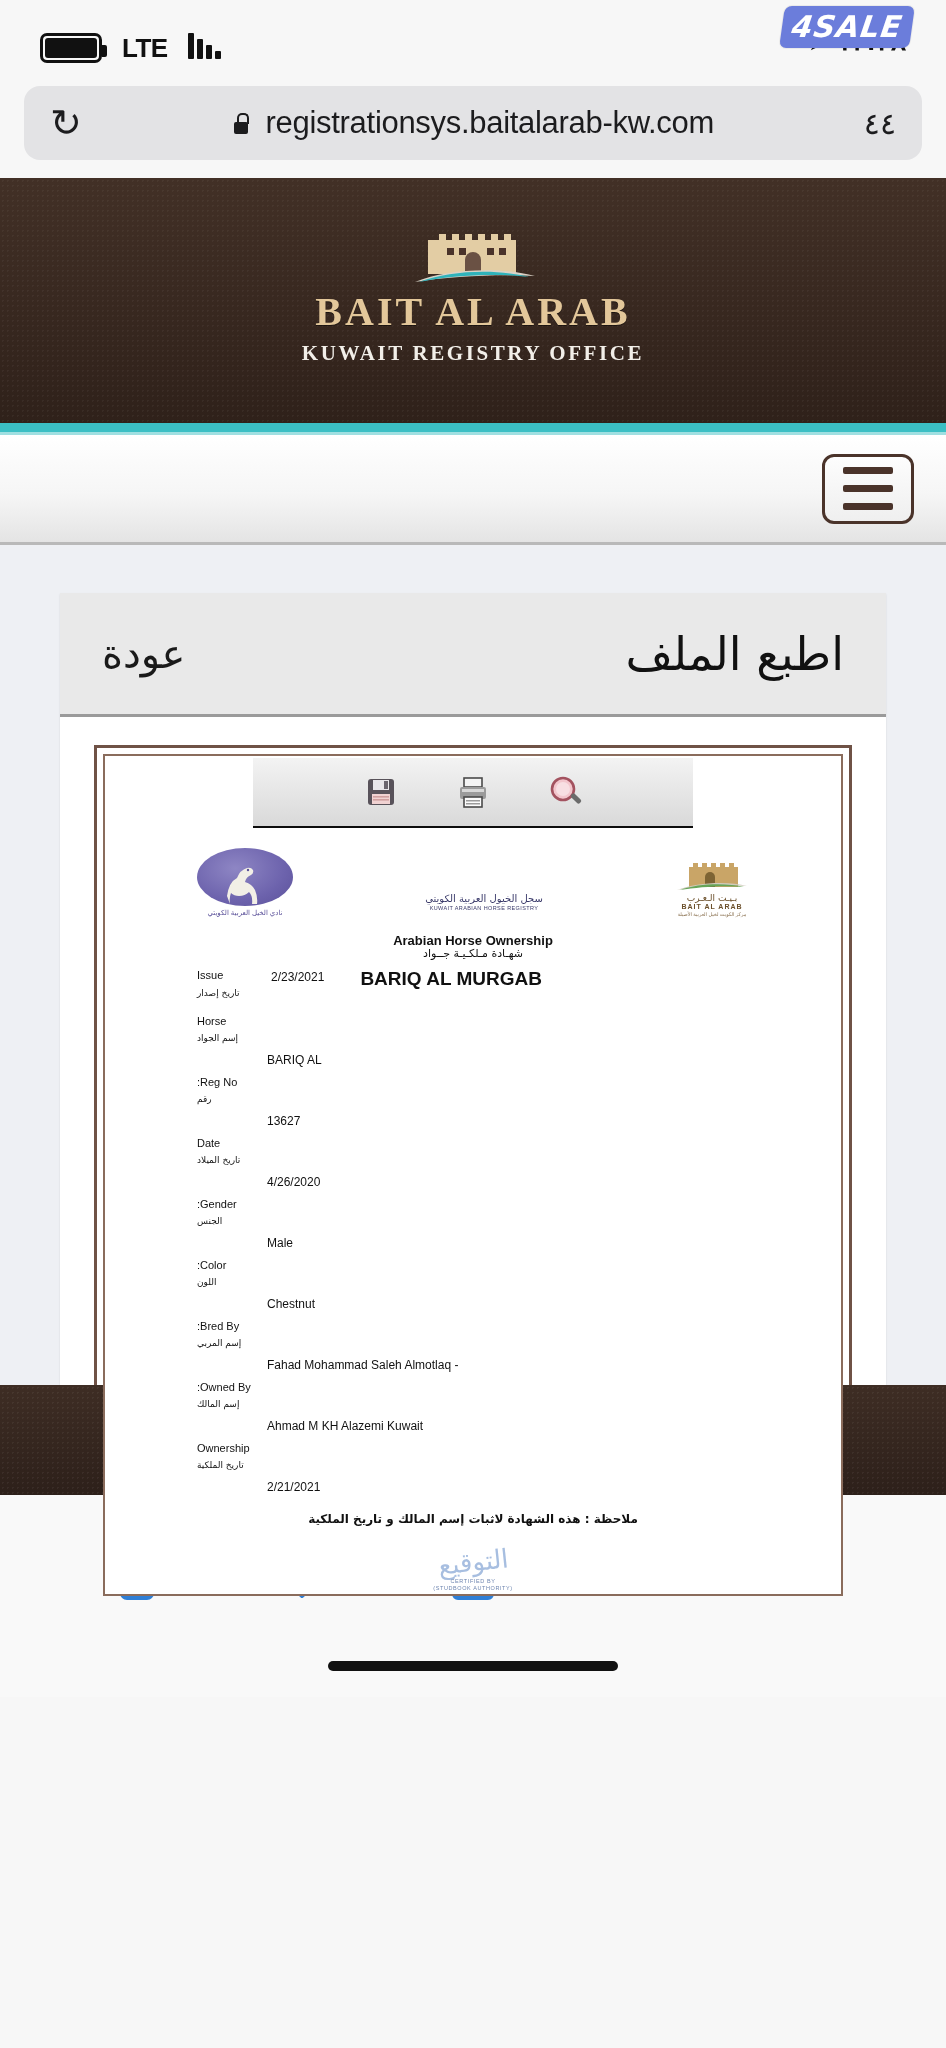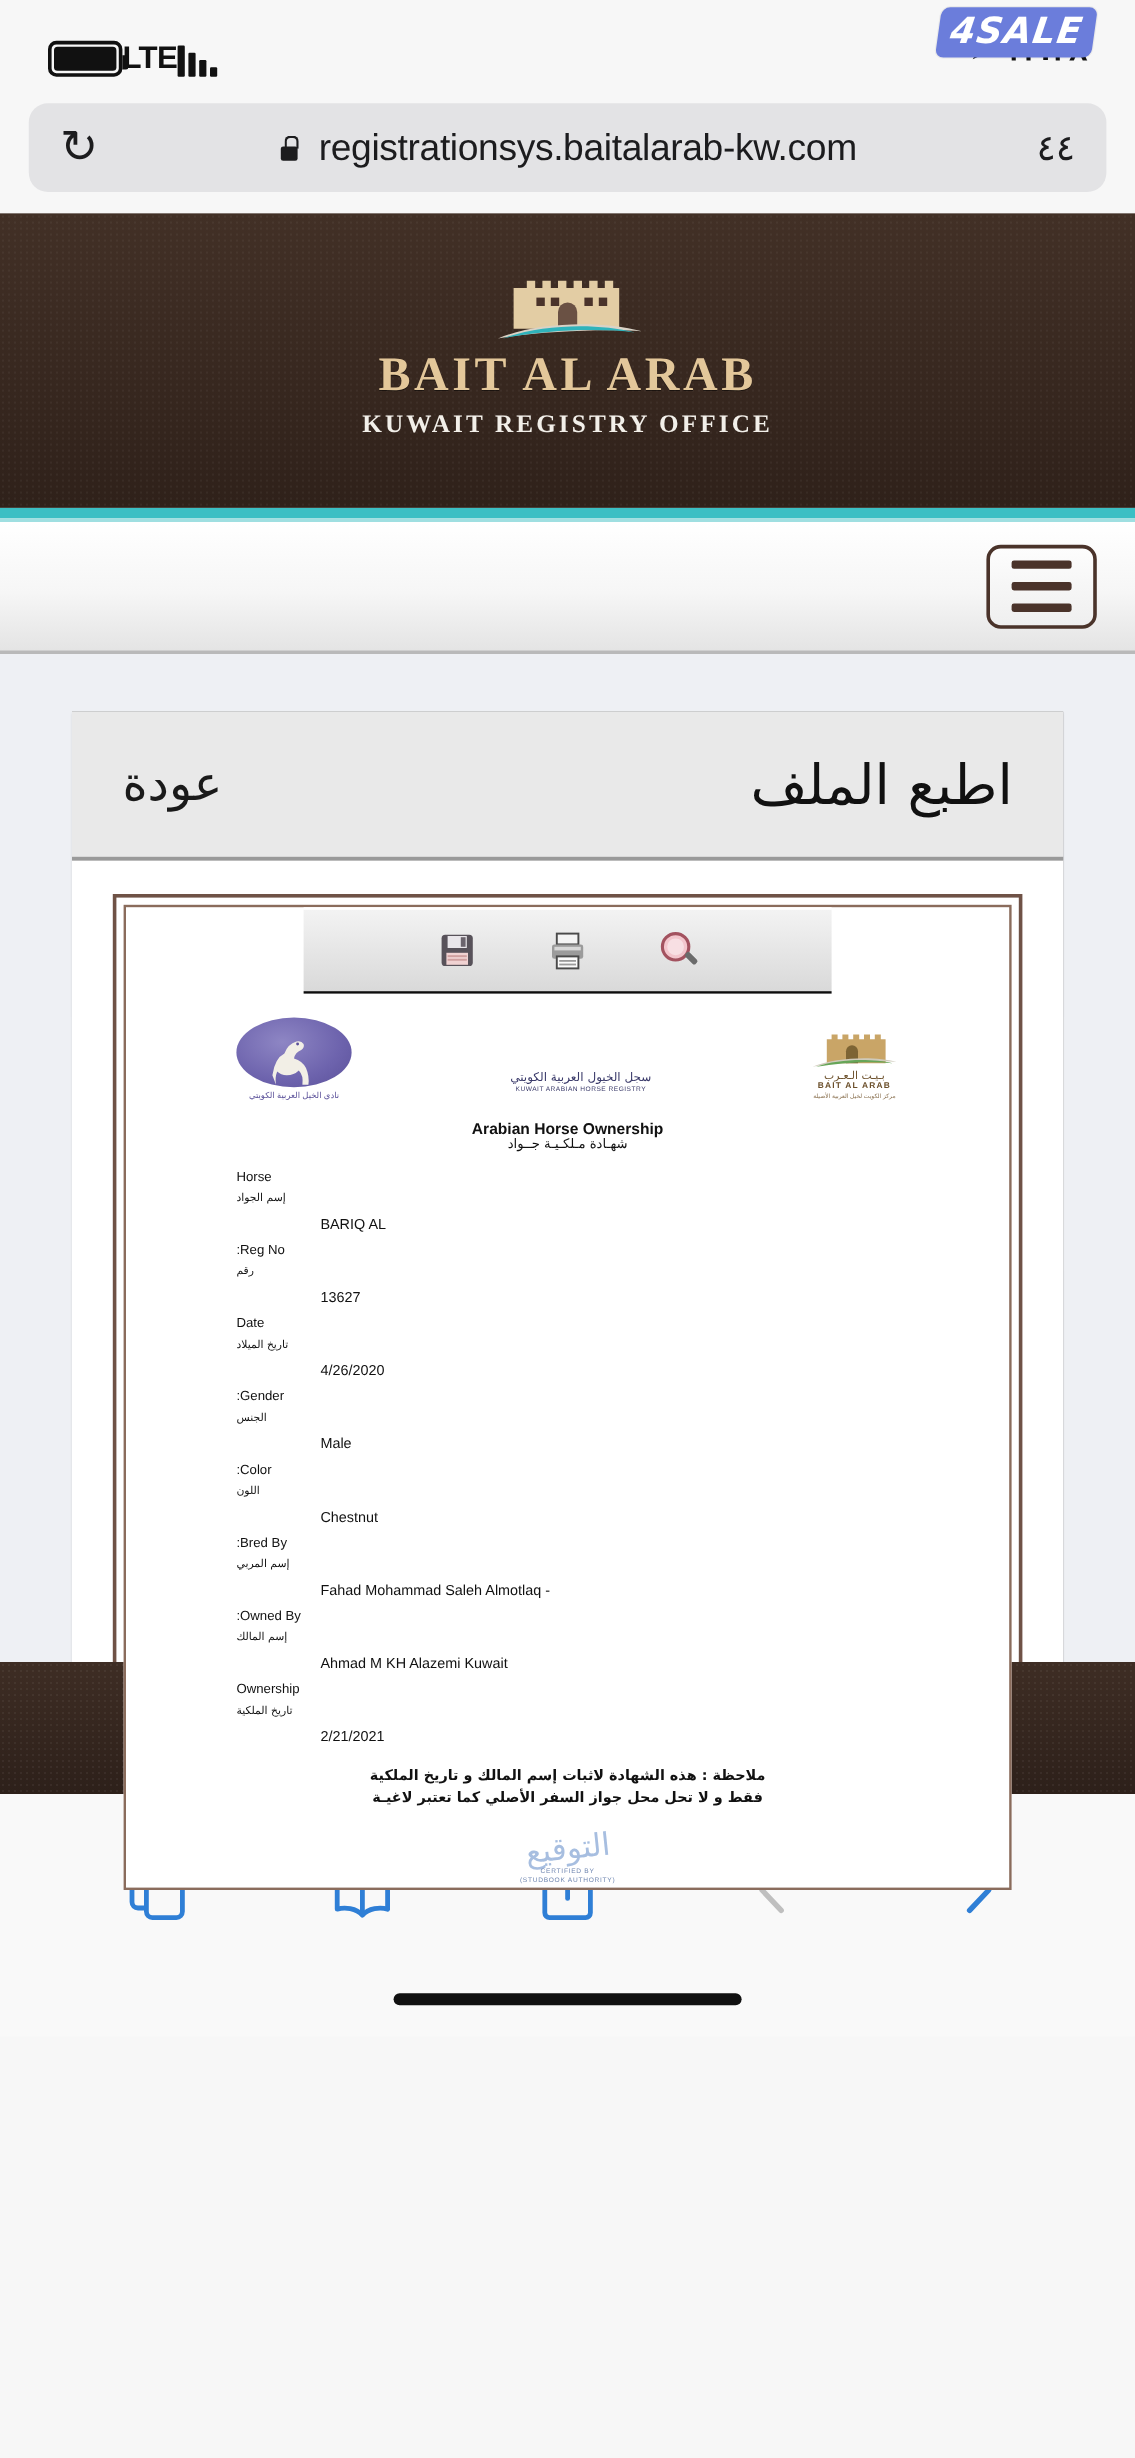--- a/index.html
+++ b/index.html
@@ -8,21 +8,21 @@
     width:946px; height:2048px;
     font-family:"Liberation Sans", sans-serif;
     background:#f7f7f7; overflow:hidden;
   }
 
   
   .statusbar{
     position:relative; height:80px; background:#f7f7f7;
     display:flex; align-items:center; padding:0 40px;
   }
-  .sb-left{ display:flex; align-items:flex-end; gap:0;margin-top:16px; }
+  .sb-left{ display:flex; align-items:flex-start; gap:20px;margin-top:16px; }
   .batt{
     width:62px; height:30px; border:3px solid #111; border-radius:7px;
     position:relative; display:flex; align-items:center; padding:2px;
   }
   .batt::after{
     content:""; position:absolute; right:-8px; top:9px;
     width:5px; height:12px; background:#111; border-radius:0 2px 2px 0;
   }
   .batt-fill{ background:#111; height:100%; width:100%; border-radius:3px; }
   .lte{ font-size:26px; font-weight:700; color:#111; letter-spacing:-.5px; }
@@ -349,20 +349,28 @@
                 <span class="en">BAIT AL ARAB</span>
                 <span class="sm">مركز الكويت لخيل العربية الأصيلة</span>
               </div>
             </div>
 
             <div class="cert-title">
               <div class="en">Arabian Horse Ownership</div>
               <div class="ar">شهـادة مـلكـيـة جــواد</div>
             </div>
 
+            <div class="issue-row">
+              <span class="lbl">
+                <span class="en">Issue</span><br>
+                <span class="ar">تاريخ إصدار</span>
+              </span>
+              <span class="val">2/23/2021</span>
+              <span class="horse-name">BARIQ AL MURGAB</span>
+            </div>
 
             <div class="fields">
               <div class="frow">
                 <span class="lbl">
                   <span class="en">Horse</span><br>
                   <span class="ar">إسم الجواد</span>
                 </span>
                 <span class="val">BARIQ AL</span>
               </div>
               <div class="frow">
@@ -411,21 +419,20 @@
                 <span class="lbl">
                   <span class="en">Ownership</span><br>
                   <span class="ar">تاريخ الملكية</span>
                 </span>
                 <span class="val">2/21/2021</span>
               </div>
             </div>
 
             <div class="note">
               <div>ملاحظة : هذه الشهادة لاثبات إسم المالك و تاريخ الملكية</div>
-              <div>فقط و لا تحل محل جواز السفر الأصلي كما تعتبر لاغيـة</div>
             </div>
 
             <div class="stamp">
               <span class="sig">التوقيع</span>
               <span class="cap">
                 <span>CERTIFIED BY</span><br>
                 <span>(STUDBOOK AUTHORITY)</span>
               </span>
             </div>
 

